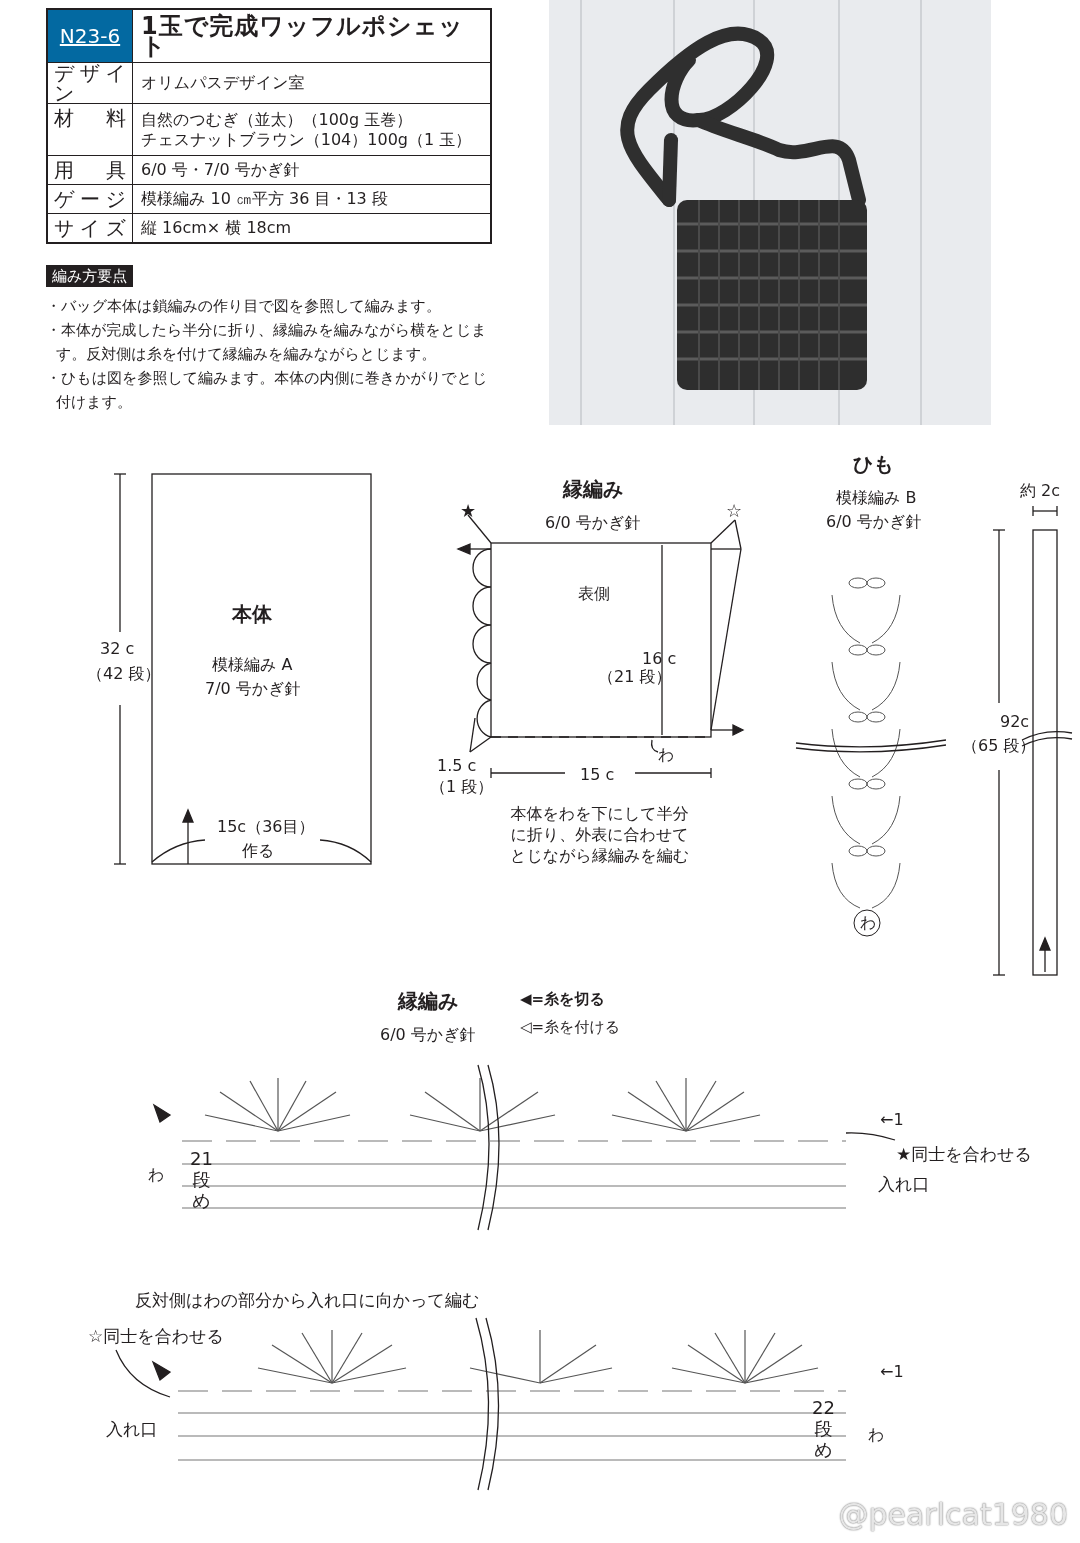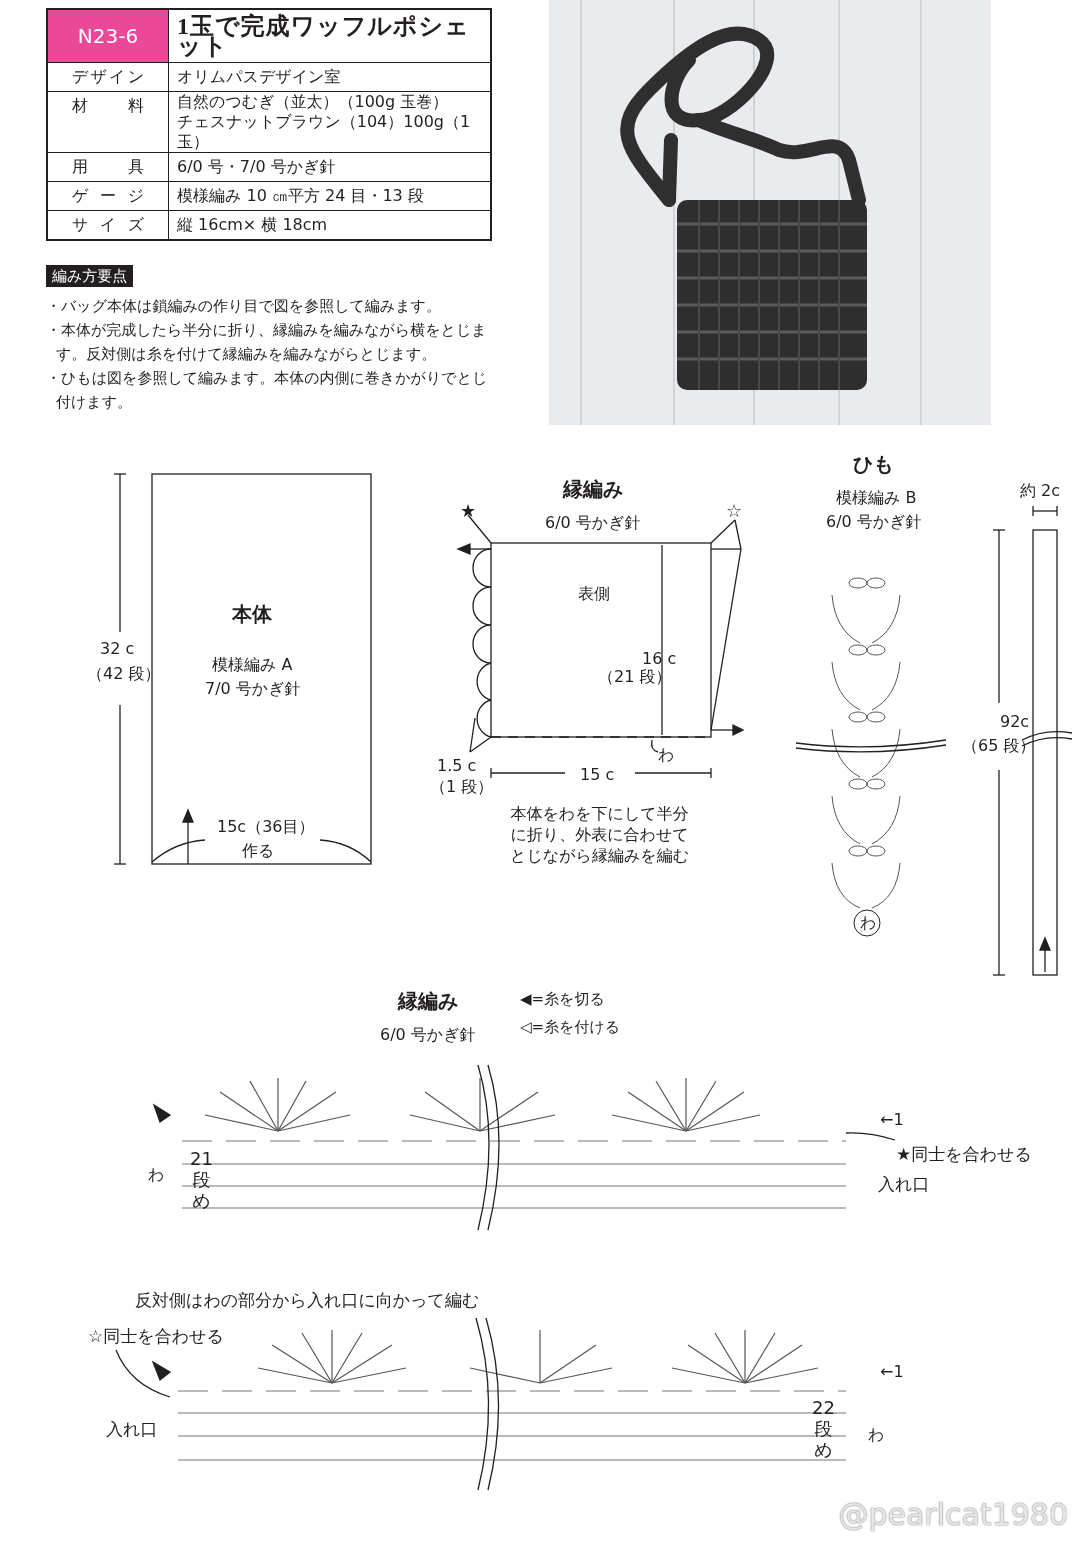--- a/index.html
+++ b/index.html
@@ -1,23 +1,23 @@
 <!DOCTYPE html>
 <html><head>
 <meta charset="utf-8">
 <style>
   html, body { margin:0; padding:0; background:#ffffff; }
   body { width:1080px; height:1543px; position:relative; overflow:hidden;
          font-family:"DejaVu Sans", sans-serif; color:#231f20; }
   
   .spec { position:absolute; left:46px; top:8px; width:446px; border:2px solid #231f20; border-collapse:collapse; }
   .spec td { border:1px solid #231f20; padding:0 8px; font-size:16px; line-height:20px; vertical-align:middle; }
-  .spec .code { background:#ec4899; color:#fff; font-size:20px; text-align:center; width:72px; padding:0; height:52px; }
-  .spec .title { font-size:24px; font-weight:bold; letter-spacing:1px;font-family:Liberation Serif, serif; }
-  .spec .lbl { width:72px; padding:0 24px; font-size:16px; text-align:justify; text-align-last:justify; }
+  .spec .code { background:#0369a1; color:#fff; font-size:20px; text-align:center; width:72px; padding:0; height:52px;text-decoration:underline; }
+  .spec .title { font-size:24px; font-weight:bold; letter-spacing:1px; }
+  .spec .lbl { width:72px; padding:0 6px; font-size:20px; text-align:justify; text-align-last:justify; }
   .spec .row { height:29px; }
   .spec .row2 { height:52px; }
   .hdr-badge { position:absolute; left:46px; top:265px; background:#231f20; color:#fff; font-size:15px; padding:1px 6px; line-height:20px; }
   .notes { position:absolute; left:46px; top:294px; width:450px; font-size:15px; line-height:24px; }
   .notes .item { padding-left:10px; text-indent:-10px; }
   .photo { position:absolute; left:549px; top:0; width:442px; height:425px; overflow:hidden; }
   .lbl-t { position:absolute; font-size:16px; line-height:22px; text-align:center; color:#231f20; white-space:nowrap; }
   .lbl-b { font-weight:bold; font-size:20px; }
   svg { position:absolute; left:0; top:0; }
   .wm { position:absolute; right:12px; top:1497px; font-size:30px; color:#e6e6e6; font-family:"DejaVu Sans", sans-serif;
@@ -42,21 +42,21 @@
       <div>自然のつむぎ（並太）（100g 玉巻）</div>
       <div>チェスナットブラウン（104）100g（1 玉）</div>
     </td>
   </tr>
   <tr class="row">
     <td class="lbl">用　具</td>
     <td>6/0 号・7/0 号かぎ針</td>
   </tr>
   <tr class="row">
     <td class="lbl">ゲージ</td>
-    <td>模様編み 10 ㎝平方 24 目・13 段</td>
+    <td>模様編み 10 ㎝平方 36 目・13 段</td>
   </tr>
   <tr class="row">
     <td class="lbl">サイズ</td>
     <td>縦 16cm× 横 18cm</td>
   </tr>
 </tbody>
   </table>
 
 <div class="hdr-badge">編み方要点</div>
 <div class="notes">
@@ -267,21 +267,21 @@
 <div class="lbl-t lbl-b" style="left:853px;top:453px;">ひも</div>
 <div class="lbl-t" style="left:836px;top:487px;">模様編み B</div>
 <div class="lbl-t" style="left:826px;top:511px;">6/0 号かぎ針</div>
 <div class="lbl-t" style="left:860px;top:912px;">わ</div>
 <div class="lbl-t" style="left:1020px;top:480px;">約 2c</div>
 <div class="lbl-t" style="left:1000px;top:711px;">92c</div>
 <div class="lbl-t" style="left:962px;top:735px;">（65 段）</div>
 
 <div class="lbl-t lbl-b" style="left:398px;top:990px;">縁編み</div>
 <div class="lbl-t" style="left:380px;top:1024px;">6/0 号かぎ針</div>
-<div class="lbl-t" style="left:520px;top:988px;font-size:15px;">
+<div class="lbl-t" style="left:520px;top:988px;font-size:15px;font-weight:bold;">
   <span>◀</span><span>=糸を切る</span>
 </div>
 <div class="lbl-t" style="left:520px;top:1016px;font-size:15px;">
   <span>◁</span><span>=糸を付ける</span>
 </div>
 
 <div class="lbl-t" style="left:148px;top:1164px;">わ</div>
 <div class="lbl-t" style="left:190px;top:1148px;font-size:18px;line-height:21px;">
   <div>21</div>
   <div>段</div>

